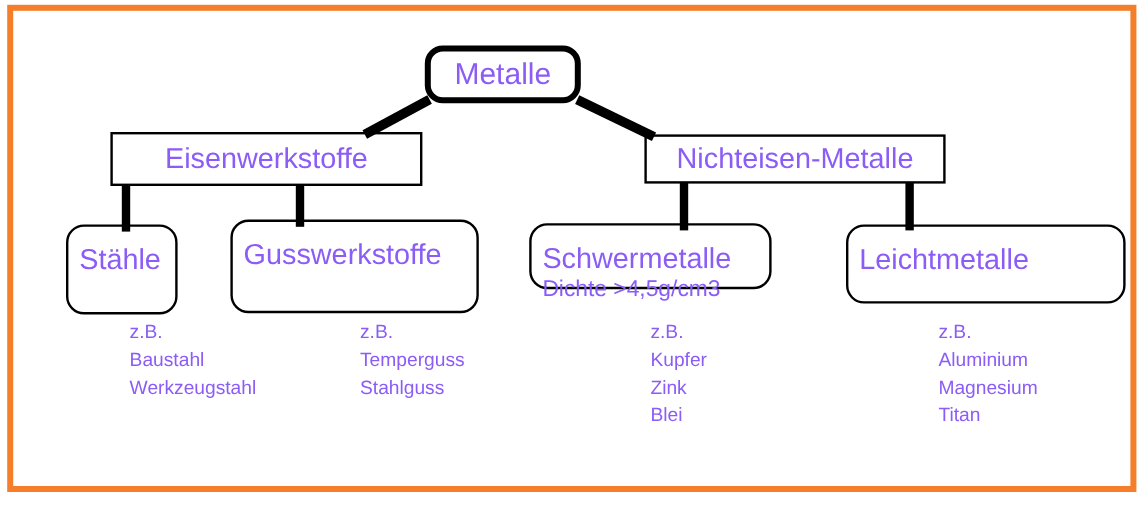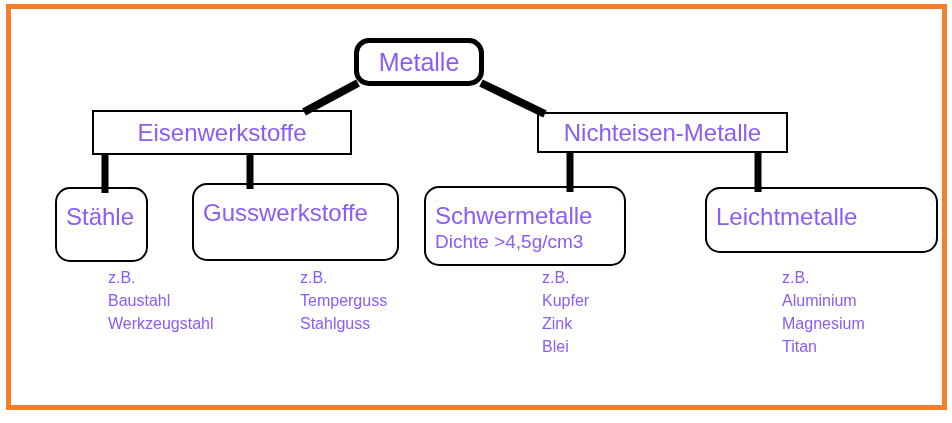--- a/index.html
+++ b/index.html
@@ -92,21 +92,21 @@
   </div>
 
   <div class="node leaf-node" style="left:55px; top:187px; width:93px; height:75px;">
     <div class="leaf-title">Stähle</div>
   </div>
 
   <div class="node leaf-node" style="left:192px; top:183px; width:207px; height:78px;">
     <div class="leaf-title">Gusswerkstoffe</div>
   </div>
 
-  <div class="node leaf-node" style="left:424px; top:186px; width:202px; height:80px;">
+  <div class="node leaf-node" style="left:441px; top:186px; width:202px; height:55px;">
     <div class="leaf-title">Schwermetalle</div>
     <div class="leaf-sub">Dichte &gt;4,5g/cm3</div>
   </div>
 
   <div class="node leaf-node" style="left:705px; top:187px; width:233px; height:66px;">
     <div class="leaf-title">Leichtmetalle</div>
   </div>
 
   <div class="example-list" style="left:68px; top:266px;">
     <div class="example-line">z.B.</div>

